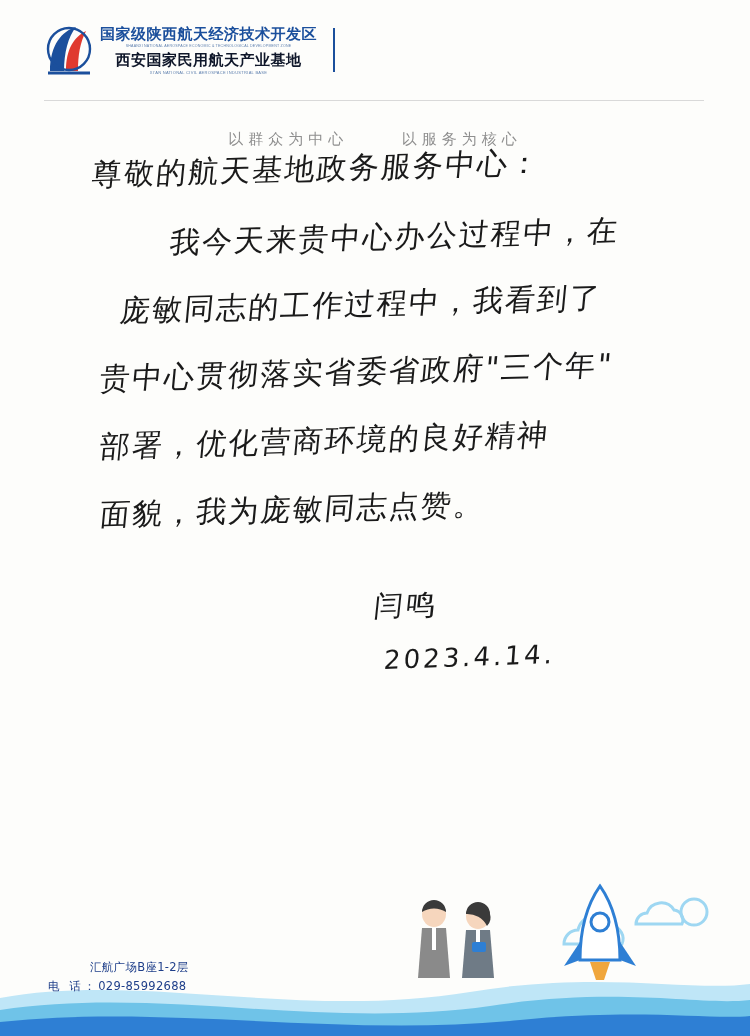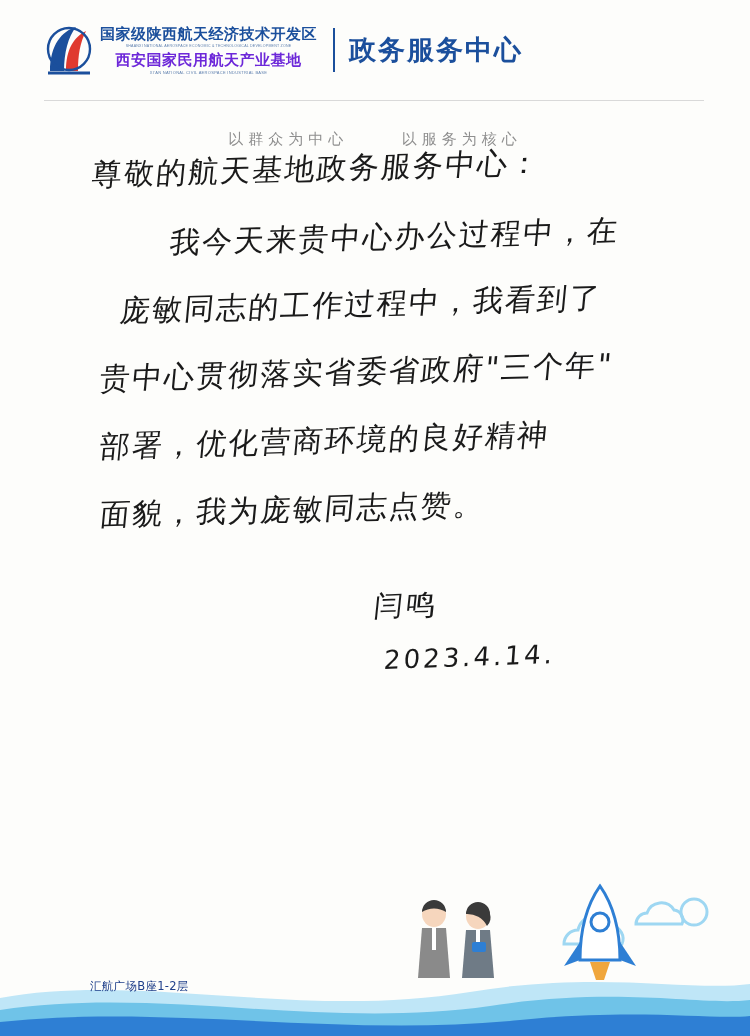--- a/index.html
+++ b/index.html
@@ -64,21 +64,21 @@
     color: #5d7fae;
     letter-spacing: 0.2px;
     line-height: 6px;
     white-space: nowrap;
     transform: scaleY(1.2);
     transform-origin: left top;
   }
   .logo-line2 {
     font-size: 15px;
     font-weight: bold;
-    color: #6d28d9;
+    color: #0f172a;
     letter-spacing: 0.5px;
     line-height: 18px;
     margin-top: 3px;
     white-space: nowrap;
     font-family: Liberation Serif, serif;
   }
   .logo-line2-sub {
     font-size: 4px;
     color: #5d7fae;
     letter-spacing: 0.3px;
@@ -241,21 +241,20 @@
 
     <div class="logo-text">
       <div class="logo-line1">国家级陕西航天经济技术开发区</div>
       <div class="logo-line1-sub">SHAANXI NATIONAL AEROSPACE ECONOMIC &amp; TECHNOLOGICAL DEVELOPMENT ZONE</div>
       <div class="logo-line2">西安国家民用航天产业基地</div>
       <div class="logo-line2-sub">XI'AN NATIONAL CIVIL AEROSPACE INDUSTRIAL BASE</div>
     </div>
 
     <div class="divider-v"></div>
 
-    <div class="center-title">政务服务中心</div>
   </div>
 
   <div class="header-rule"></div>
 
   <div class="slogan">
     <span>以群众为中心</span>
     <span class="gap"></span>
     <span>以服务为核心</span>
   </div>
 
@@ -302,16 +301,19 @@
     </svg>
 
     <svg class="footer-wave" viewBox="0 0 750 78" preserveAspectRatio="none">
       <path d="M0 40 C140 14, 300 62, 470 34 C600 12, 690 34, 750 26 L750 78 L0 78 Z" fill="#bfe6f7"></path>
       <path d="M0 52 C160 28, 320 72, 490 48 C620 28, 700 48, 750 42 L750 78 L0 78 Z" fill="#6fc3e8"></path>
       <path d="M0 64 C170 46, 340 80, 520 62 C640 50, 710 62, 750 58 L750 78 L0 78 Z" fill="#2e7fd4"></path>
     </svg>
 
     <div class="contact">
       <div class="indent">汇航广场B座1-2层</div>
+      <div>
+        <span class="label">电  话：</span><span>029-85992688</span>
+      </div>
     </div>
   </div>
 
 </div>
 
 </body></html>

